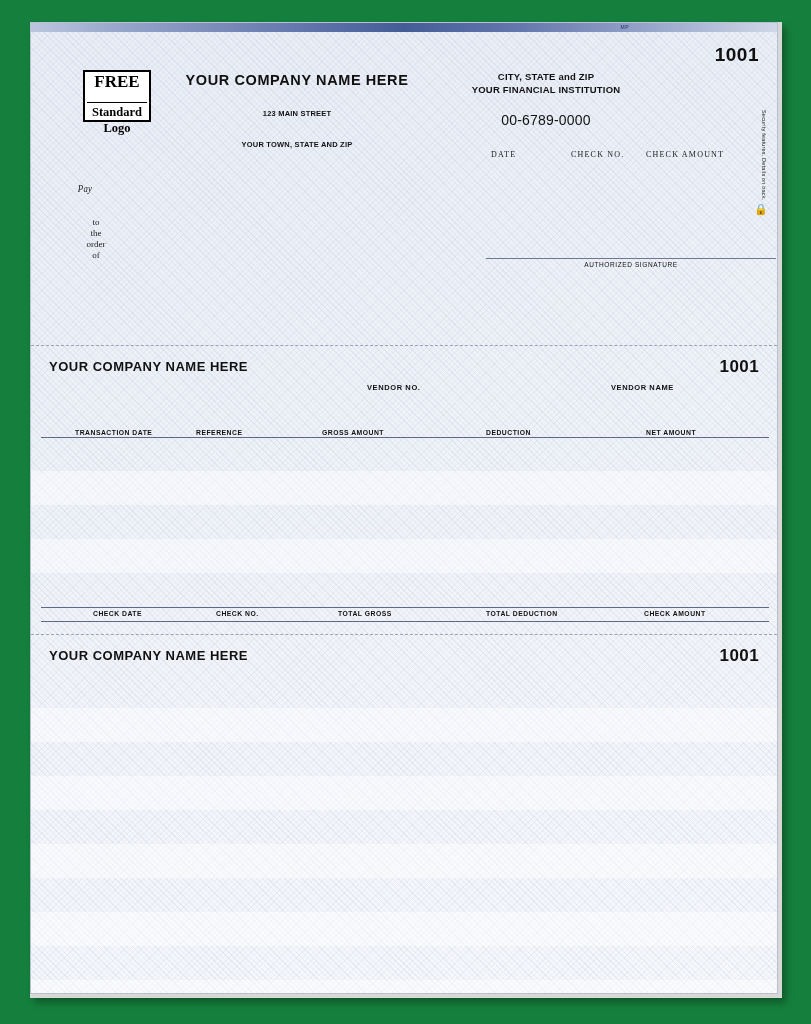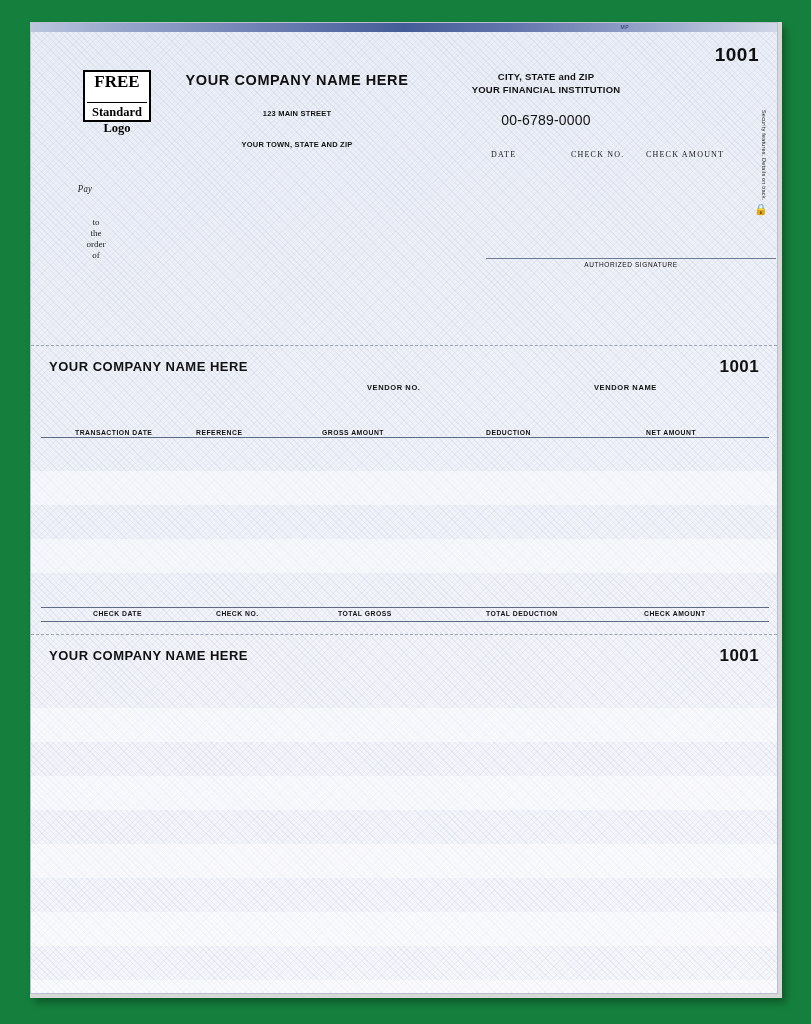--- a/index.html
+++ b/index.html
@@ -311,21 +311,21 @@
     height: 14px;
   }
   .vendor-row span {
     position: absolute;
     font-size: 7.5px;
     font-weight: bold;
     letter-spacing: 0.6px;
     color: #111;
   }
   .vendor-no { left: 336px; }
-  .vendor-name { left: 563px; }
+  .vendor-name { left: 580px; }
 
   .col-header {
     position: absolute;
     left: 10px;
     top: 80px;
     width: 728px;
     border-bottom: 1px solid #5e6a84;
     height: 12px;
   }
   .col-header span {

